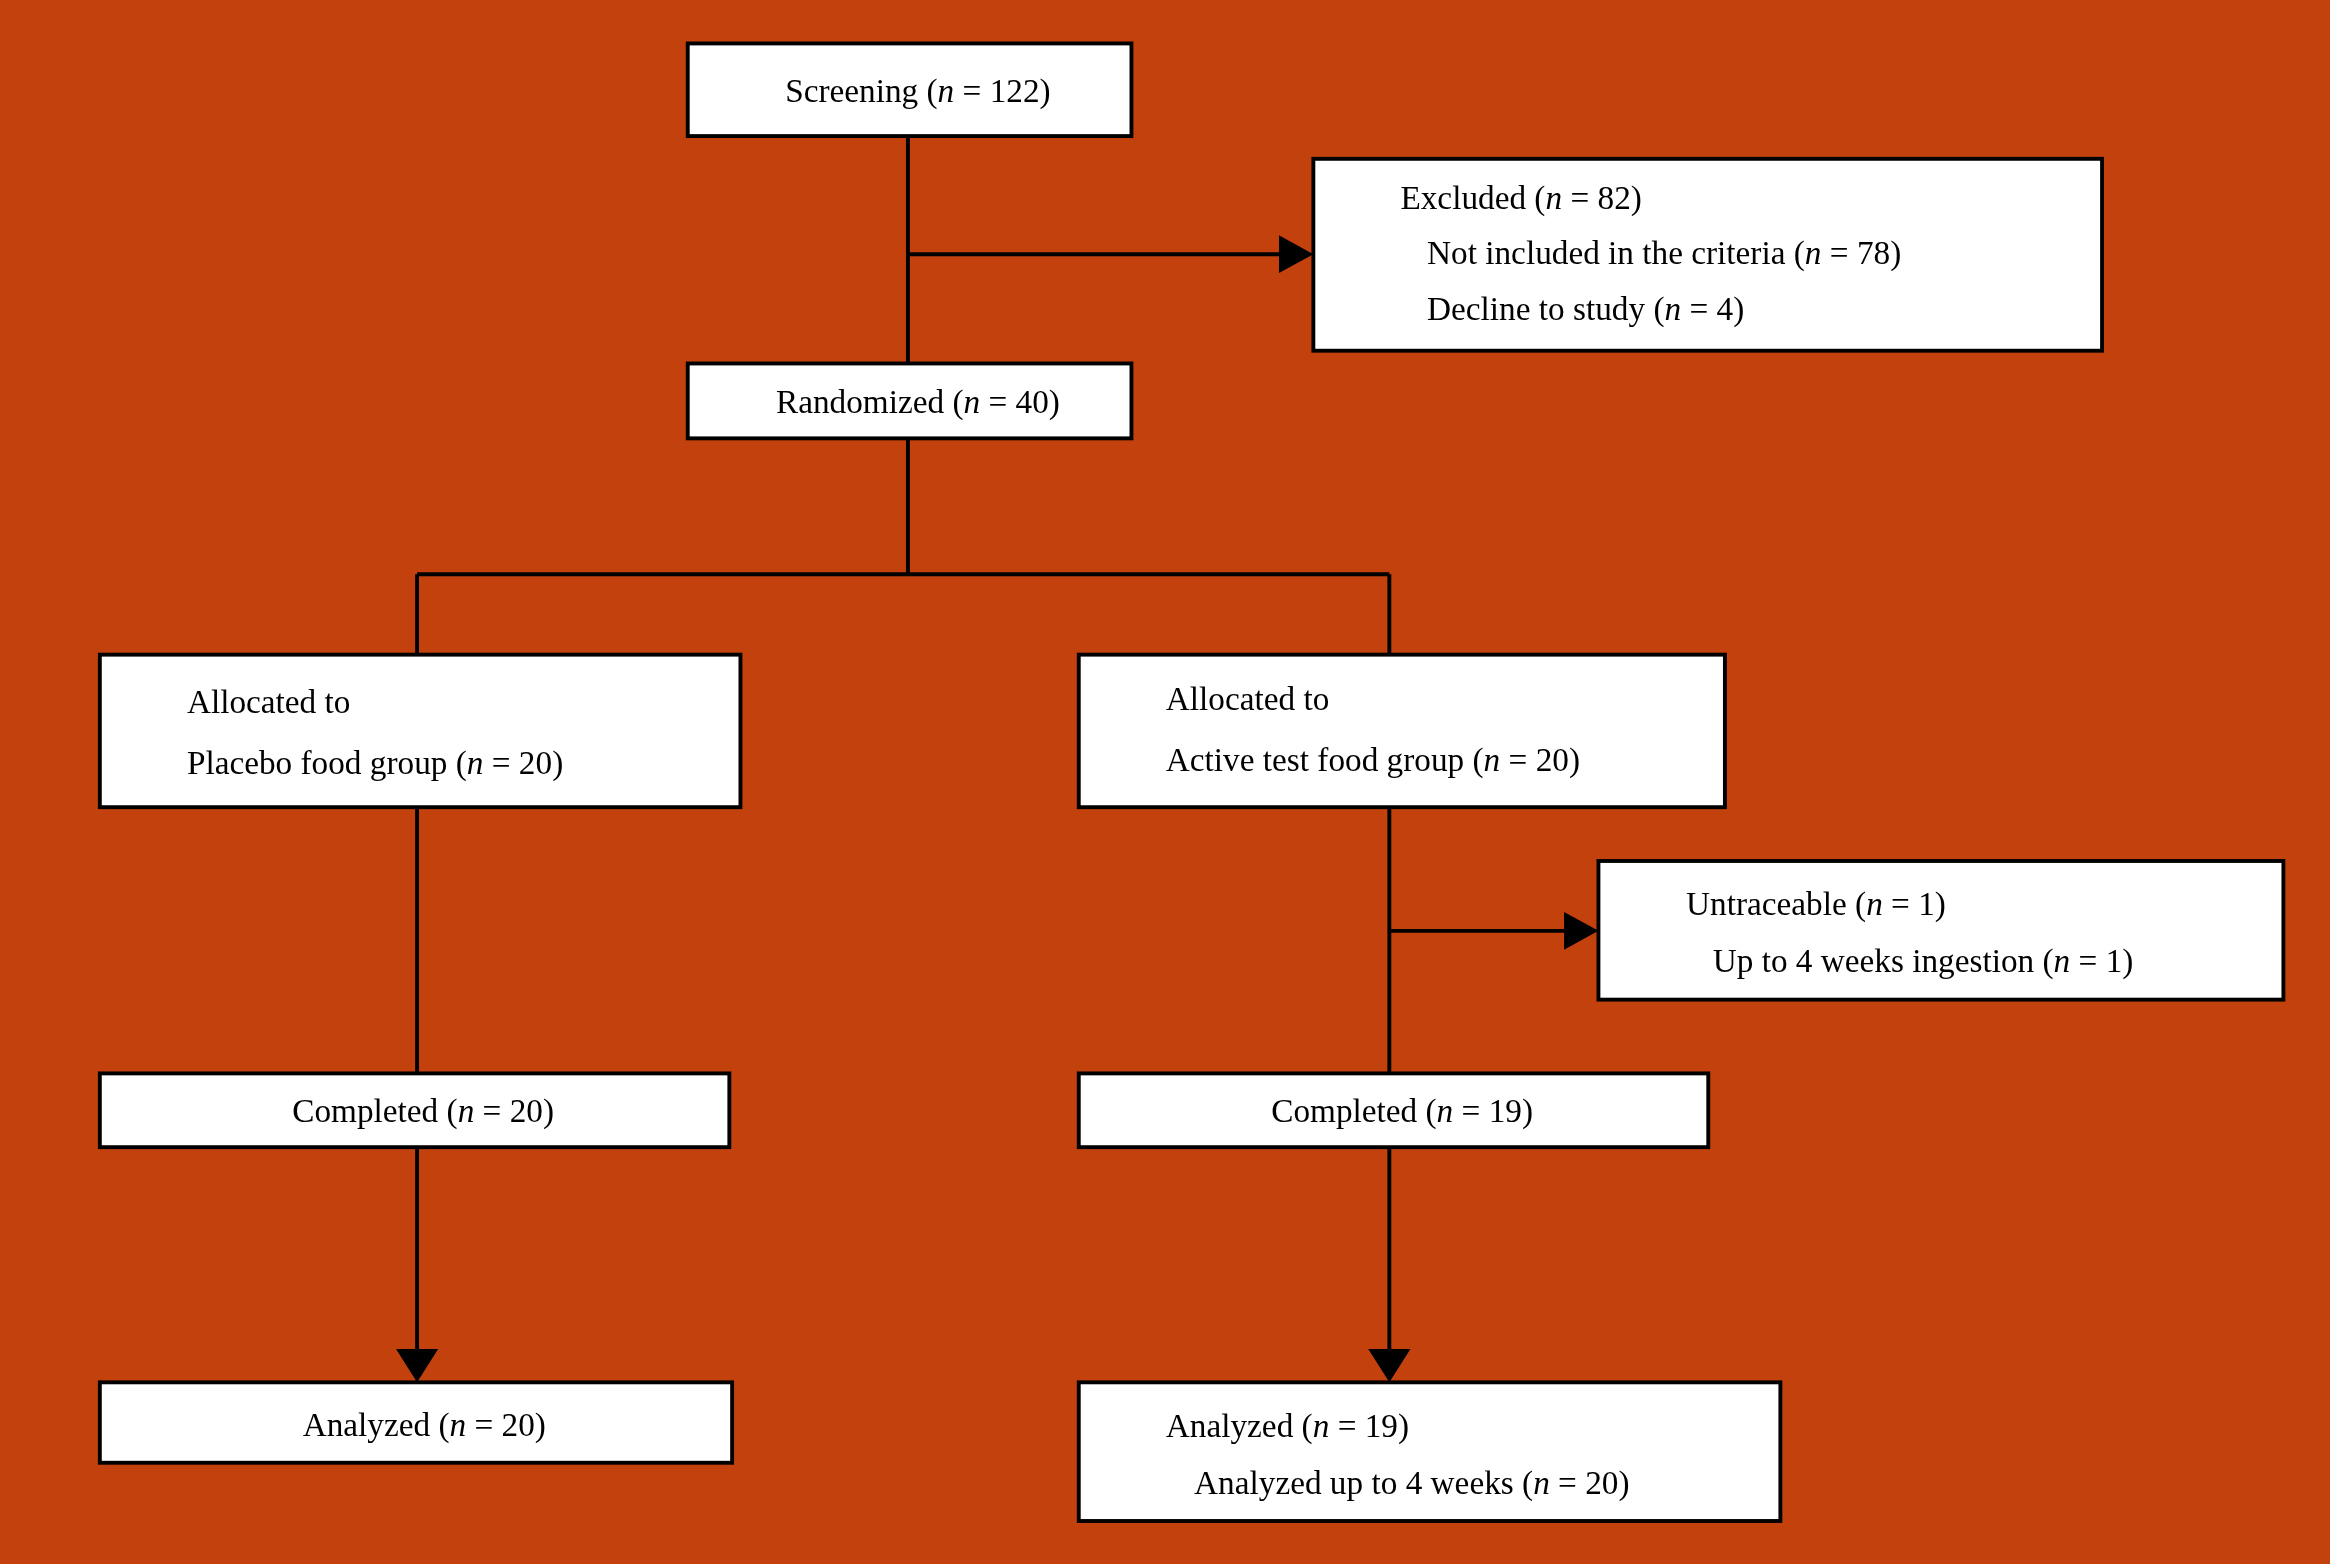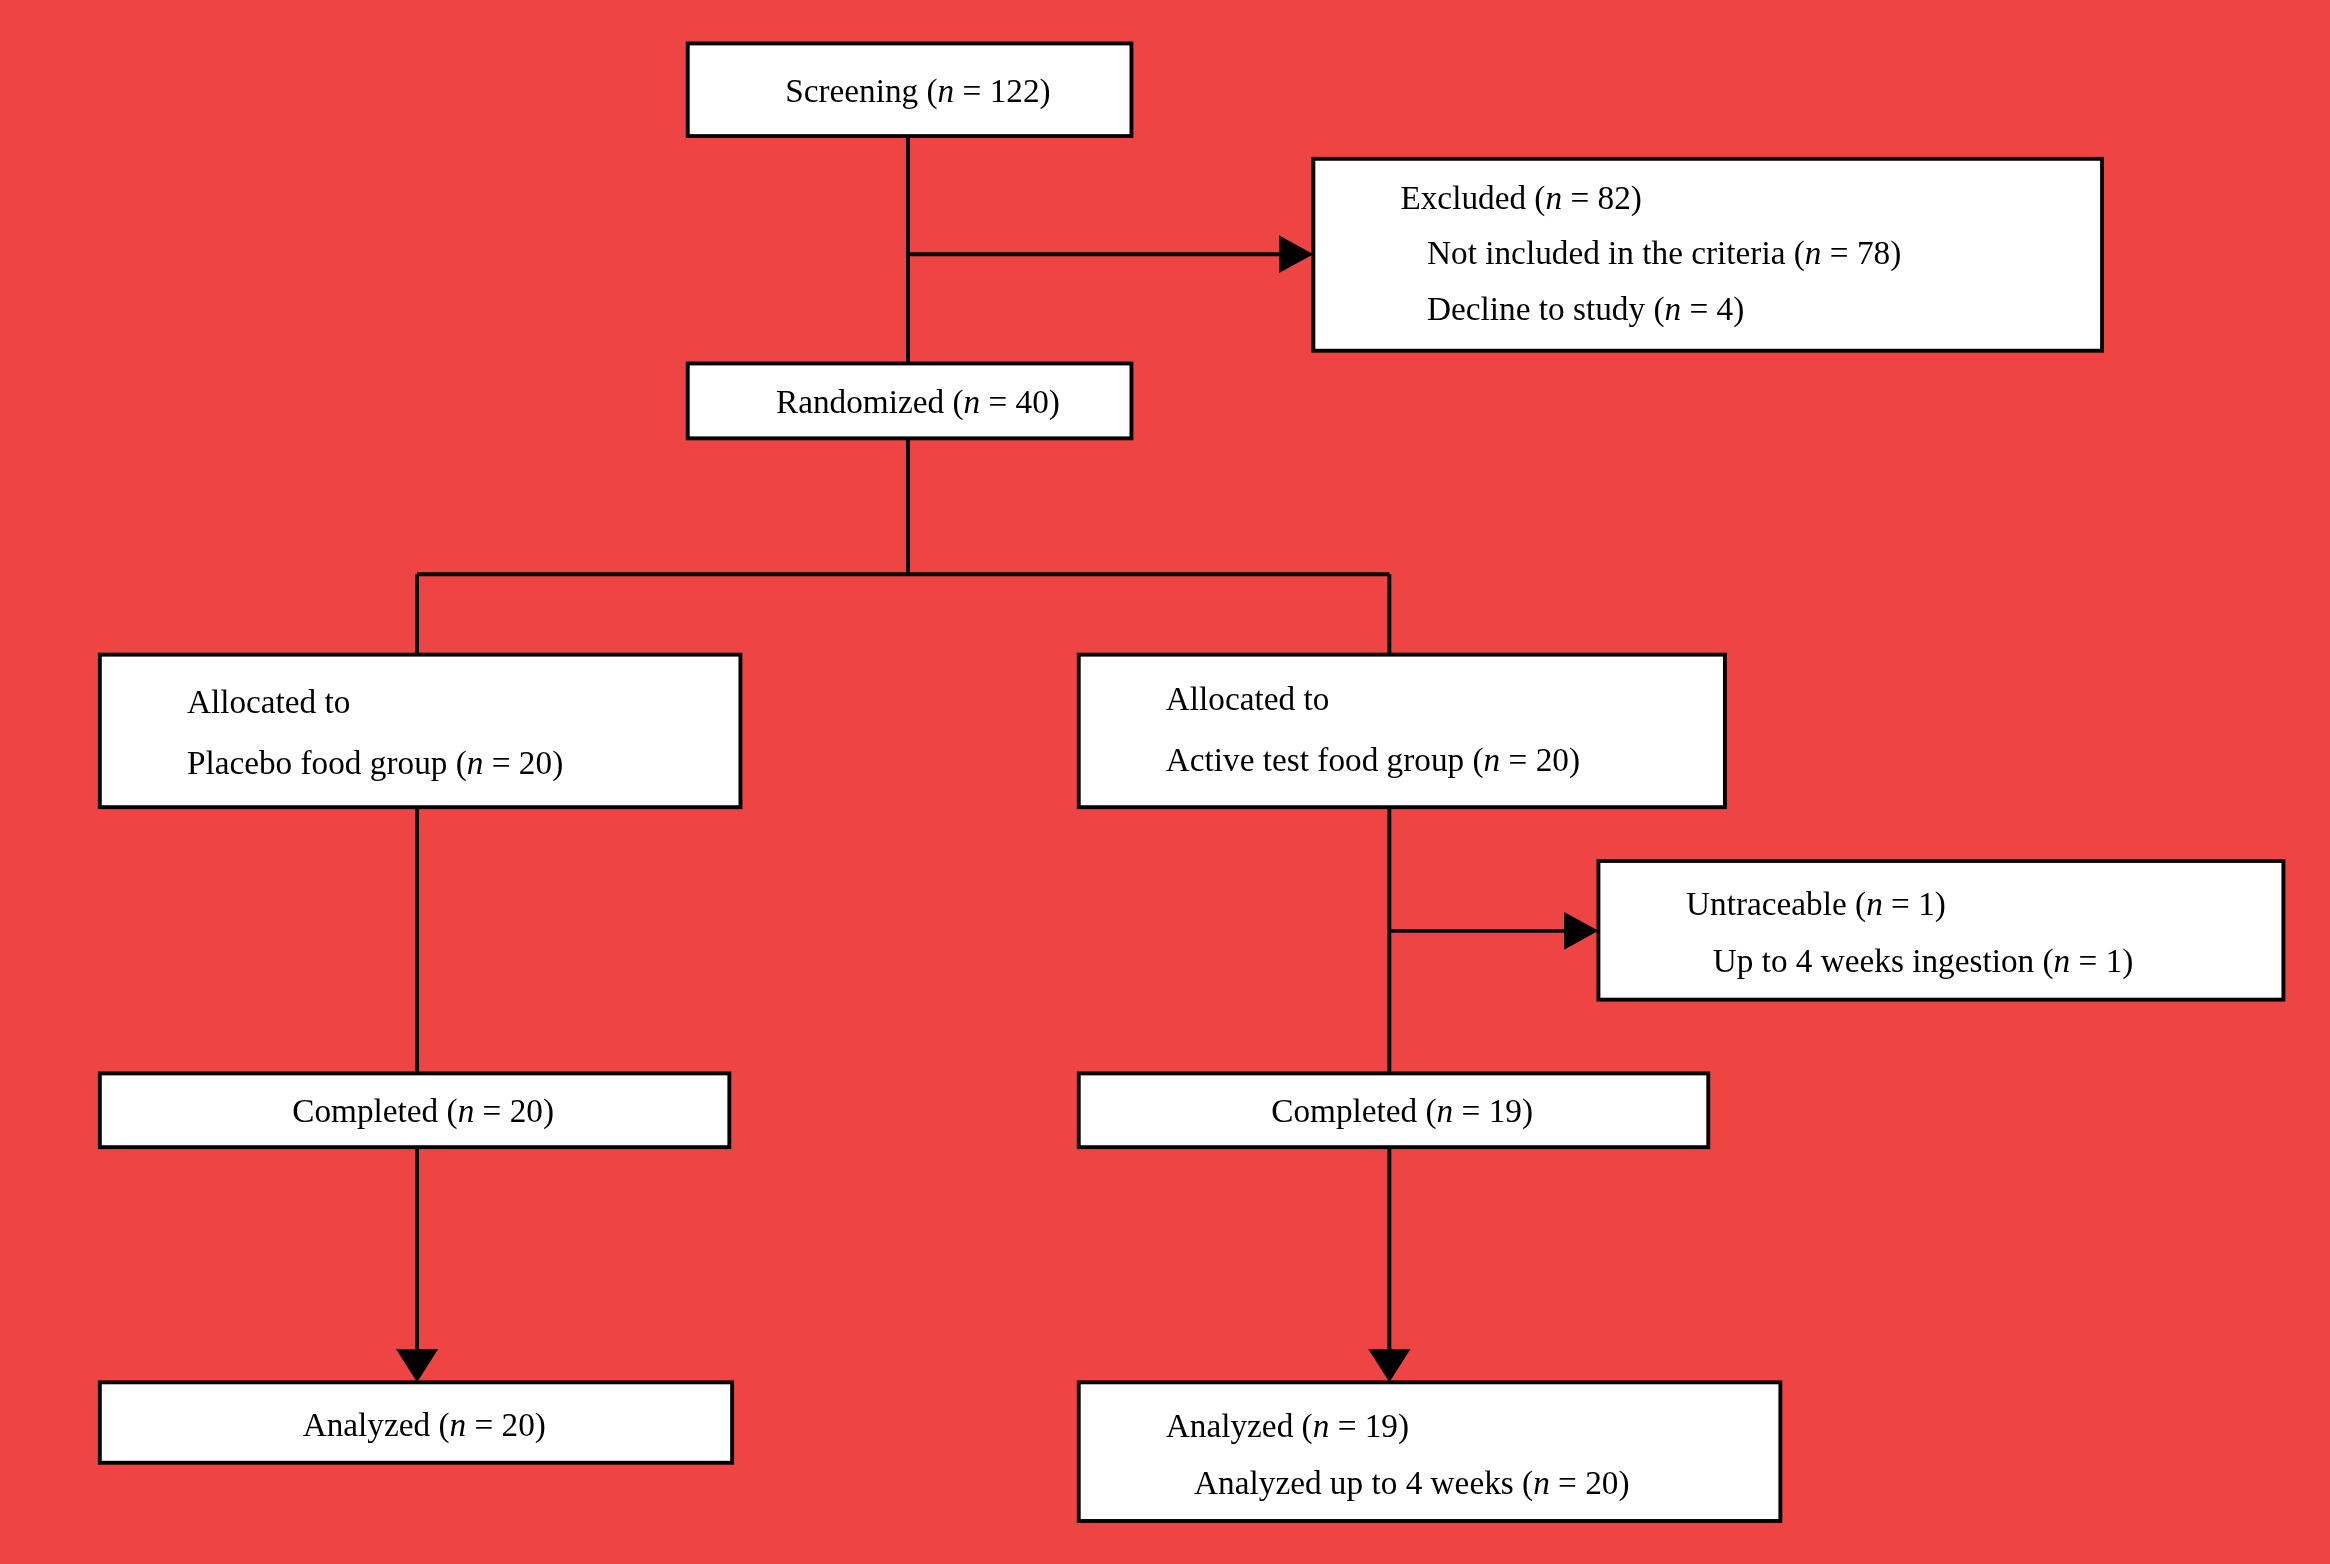--- a/index.html
+++ b/index.html
@@ -10,21 +10,21 @@
   body {
     width: 2330px;
     height: 1565px;
     font-family: "Liberation Serif", "DejaVu Serif", serif;
     overflow: hidden;
   }
   #flow-root {
     position: relative;
     width: 2330px;
     height: 1565px;
-    background: #ef4444;
+    background: #c2410c;
   }
   svg.flow-canvas {
     position: absolute;
     top: 0;
     left: 0;
     width: 2330px;
     height: 1565px;
     display: block;
   }
   .node-box {

